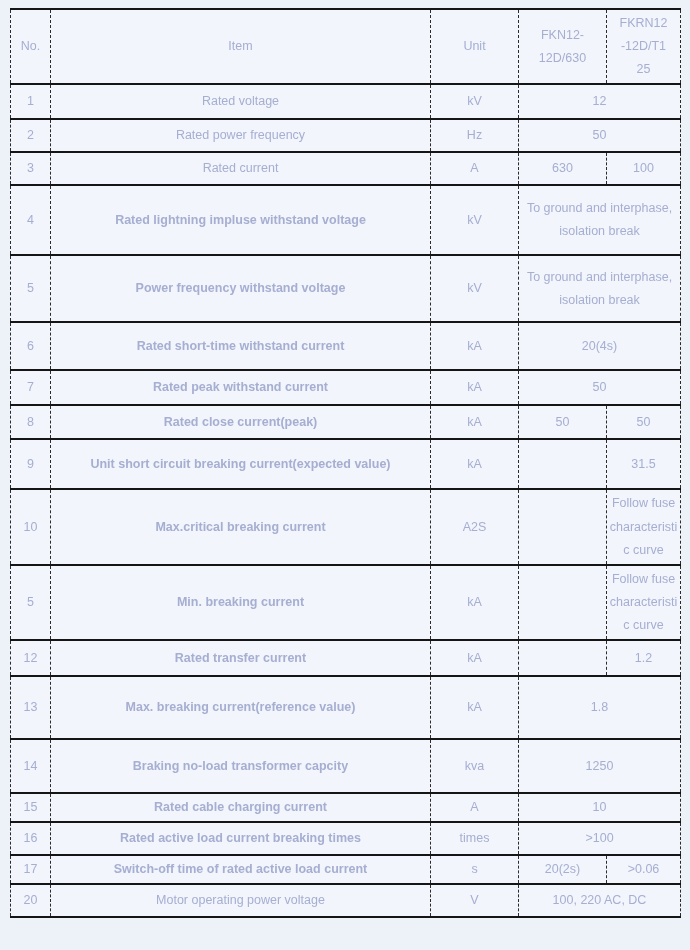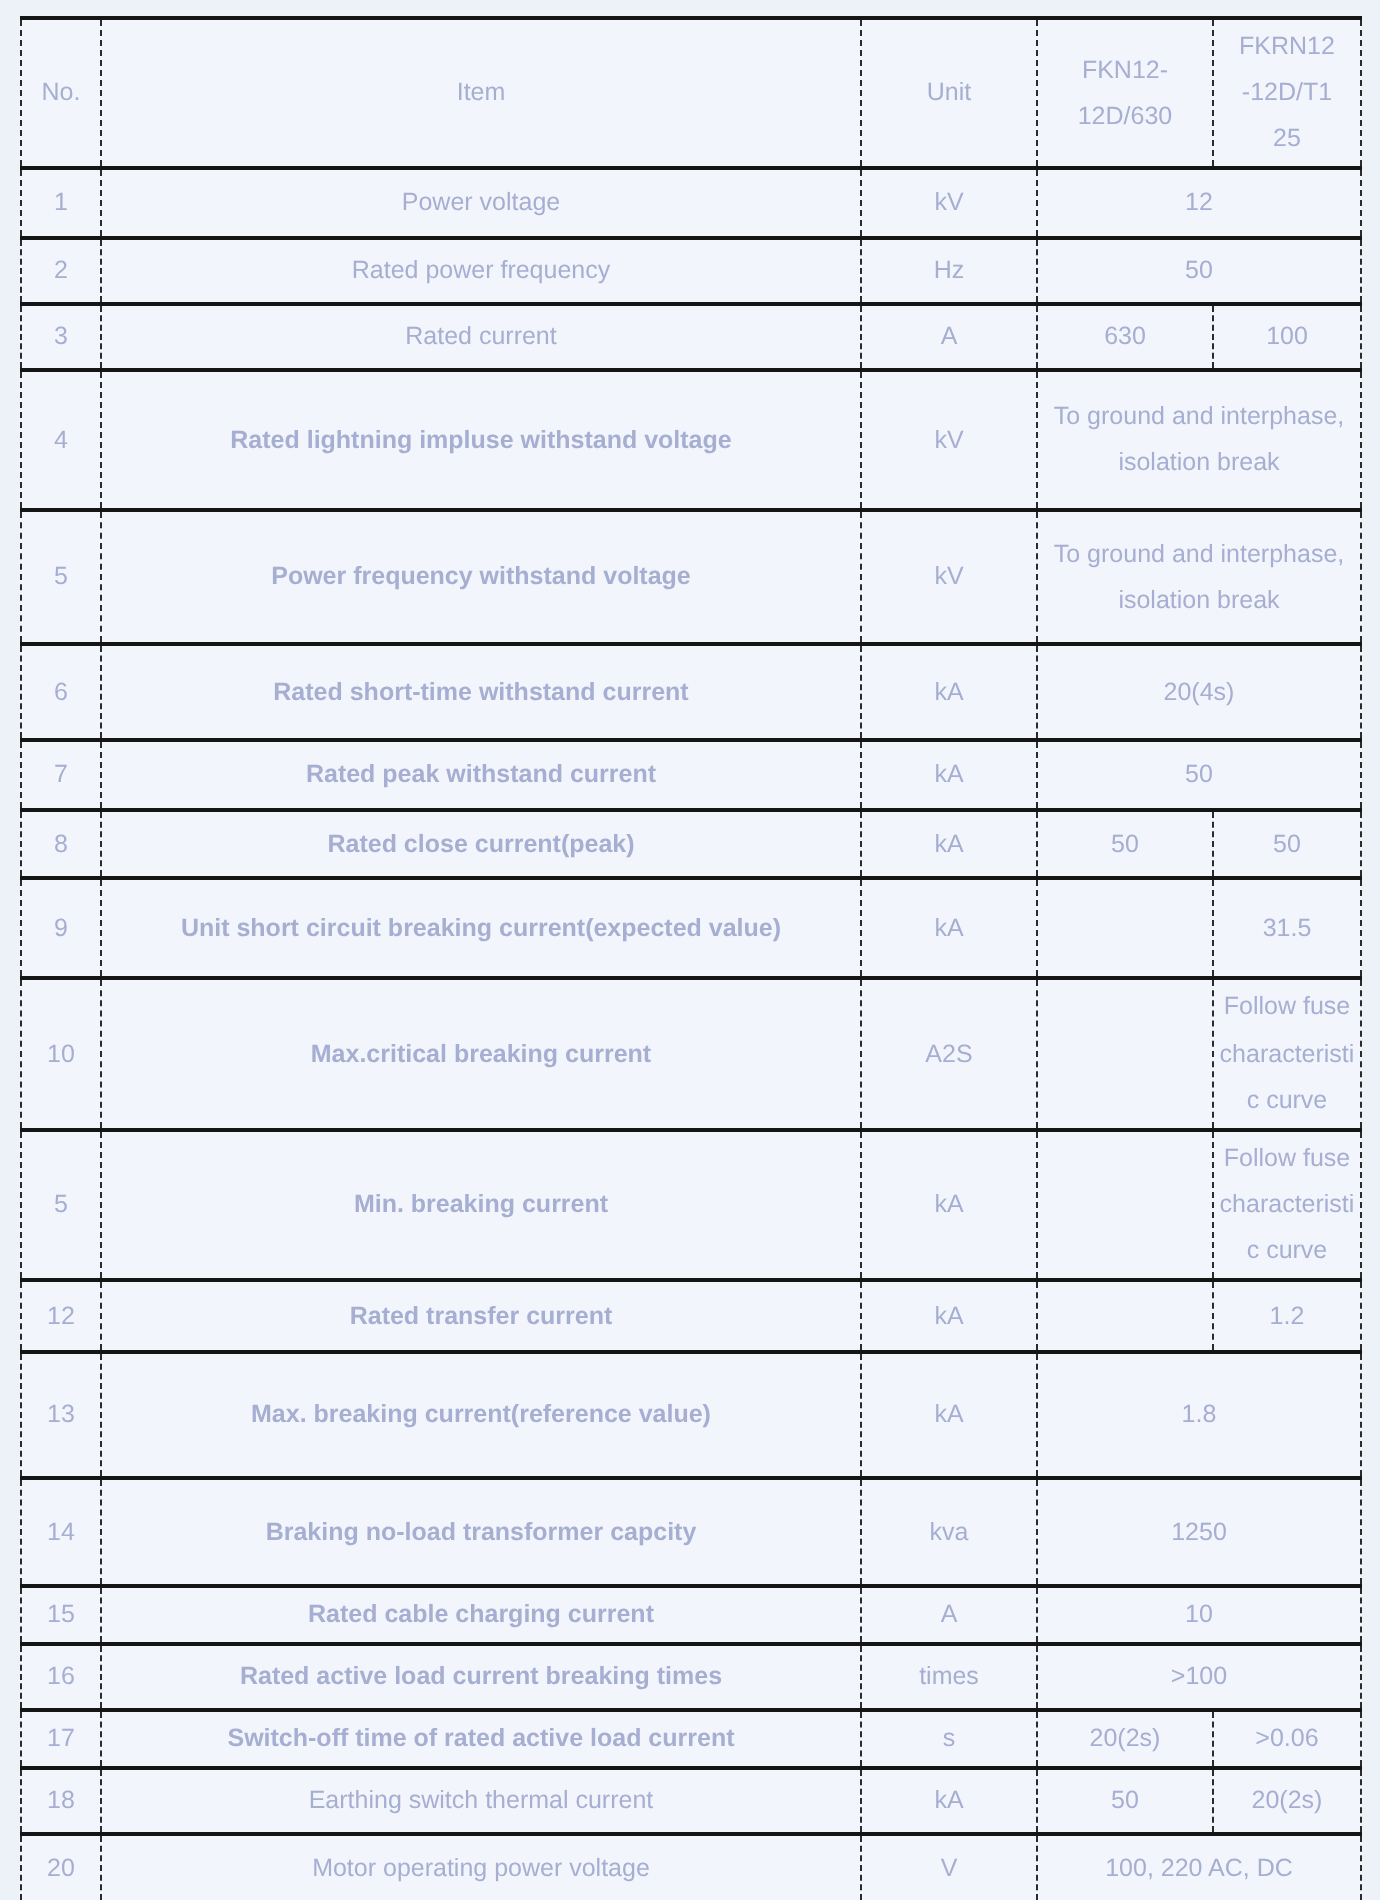--- a/index.html
+++ b/index.html
@@ -79,21 +79,21 @@
           <th>No.</th>
           <th>Item</th>
           <th>Unit</th>
           <th class="model-col">FKN12-12D/630</th>
           <th class="model-col">FKRN12-12D/T125</th>
         </tr>
     </thead>
     <tbody id="table-body">
         <tr>
           <td class="no-cell">1</td>
-          <td class="item-cell">Power voltage</td>
+          <td class="item-cell">Rated voltage</td>
           <td class="unit-cell">kV</td>
           <td class="value-cell merged" colspan="2">12</td>
         </tr>
         <tr>
           <td class="no-cell">2</td>
           <td class="item-cell">Rated power frequency</td>
           <td class="unit-cell">Hz</td>
           <td class="value-cell merged" colspan="2">50</td>
         </tr>
         <tr>
@@ -187,27 +187,20 @@
           <td class="value-cell merged" colspan="2">&gt;100</td>
         </tr>
         <tr>
           <td class="no-cell">17</td>
           <td class="item-cell bold">Switch-off time of rated active load current</td>
           <td class="unit-cell">s</td>
           <td class="value-cell">20(2s)</td>
           <td class="value-cell">&gt;0.06</td>
         </tr>
         <tr>
-          <td class="no-cell">18</td>
-          <td class="item-cell">Earthing switch thermal current</td>
-          <td class="unit-cell">kA</td>
-          <td class="value-cell">50</td>
-          <td class="value-cell">20(2s)</td>
-        </tr>
-        <tr>
           <td class="no-cell">20</td>
           <td class="item-cell">Motor operating power voltage</td>
           <td class="unit-cell">V</td>
           <td class="value-cell merged" colspan="2">100, 220 AC, DC</td>
         </tr>
       </tbody>
   </table>
 </div>
 
 </body></html>

